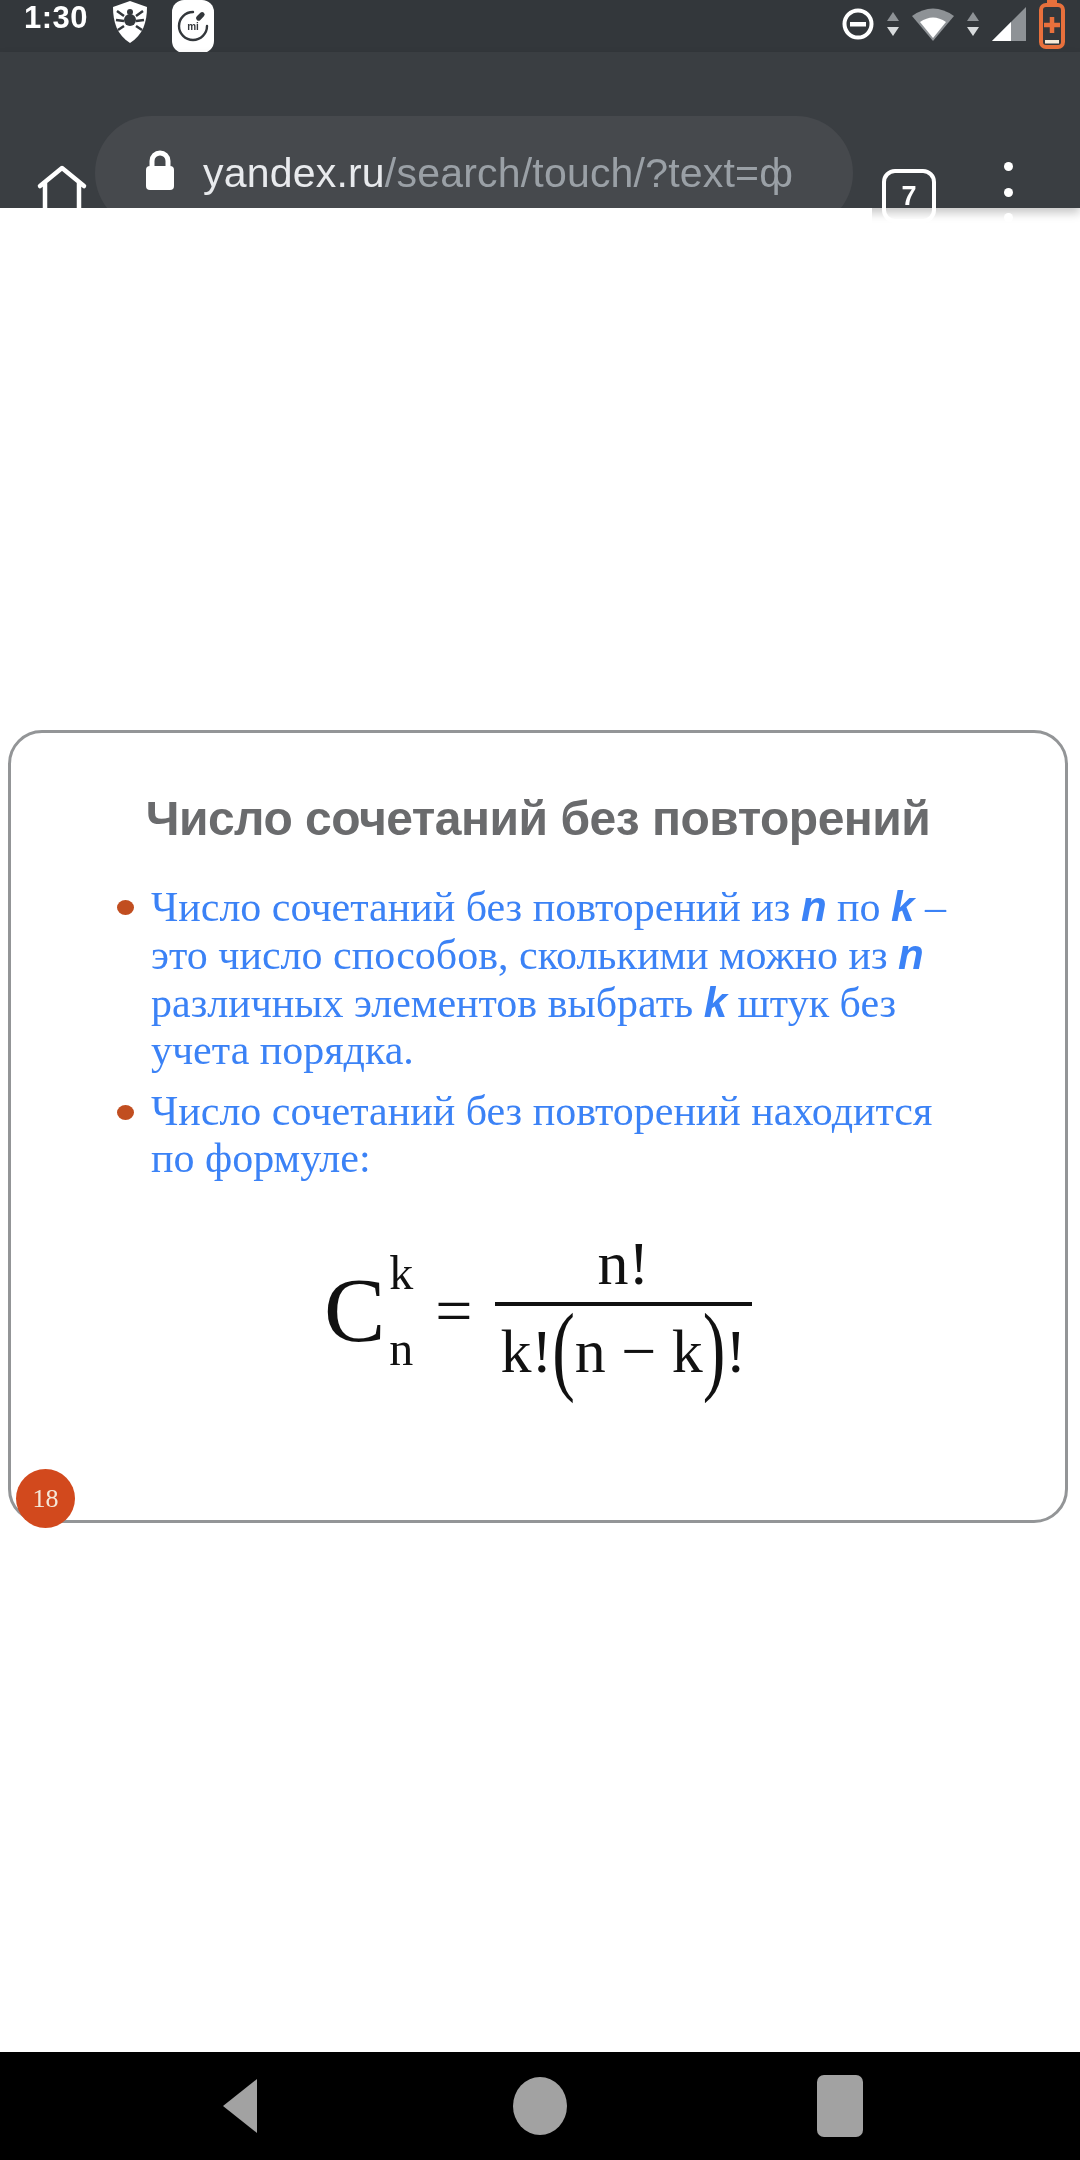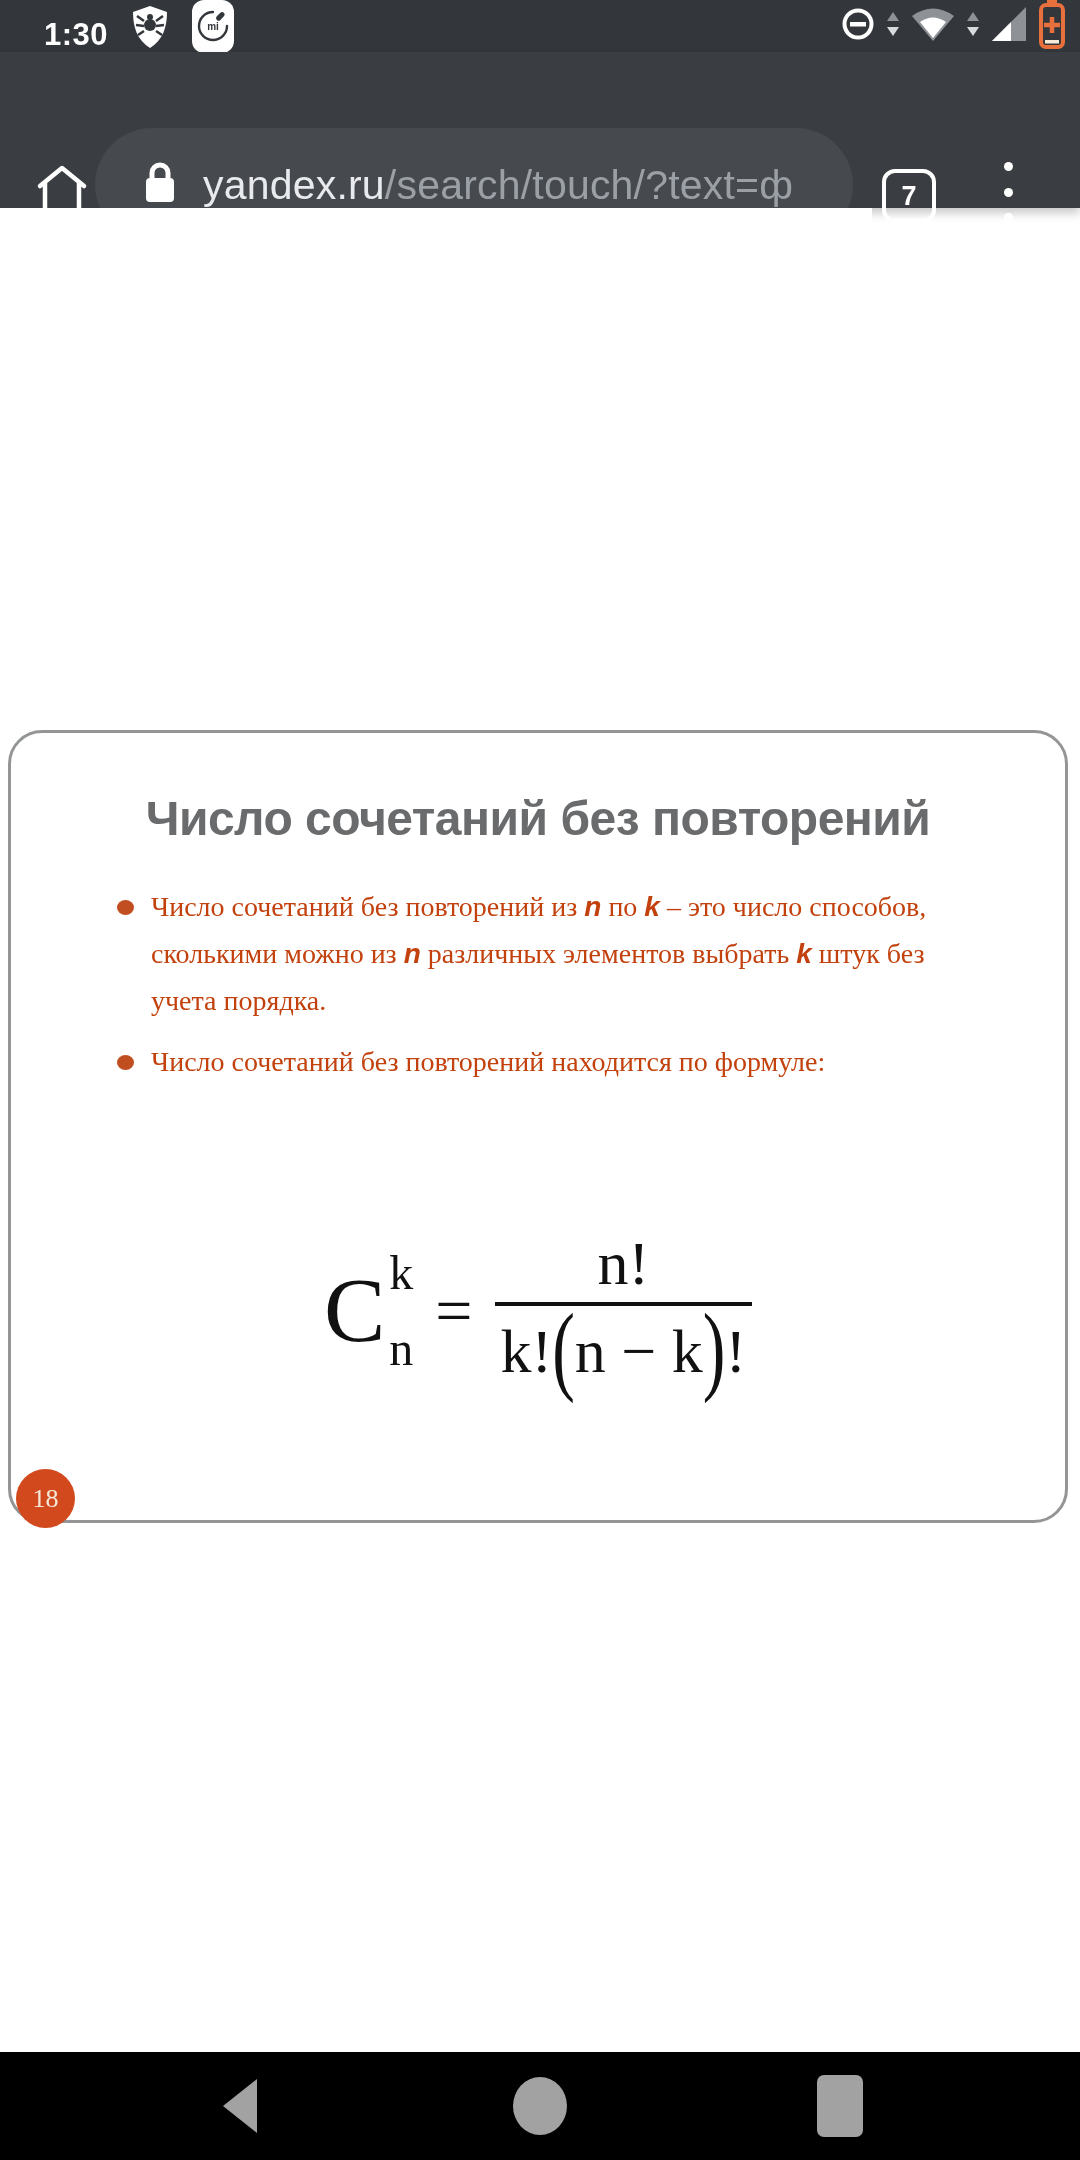--- a/index.html
+++ b/index.html
@@ -5,32 +5,32 @@
   html,body{margin:0;padding:0;}
   body{
     width:1080px;height:2160px;position:relative;background:#ffffff;
     font-family:"Liberation Sans", sans-serif;overflow:hidden;
   }
   
   .status-bar{
     position:absolute;left:0;top:0;width:1080px;height:52px;
     background:#33373b;display:flex;align-items:center;
   }
-  .sb-left{display:flex;align-items:flex-end;gap:22px;padding-left:44px;}
+  .sb-left{display:flex;align-items:flex-start;gap:22px;padding-left:24px;}
   .sb-time{color:#ffffff;font-size:31px;font-weight:700;letter-spacing:0.5px;}
   .sb-right{position:absolute;right:14px;top:0;height:52px;display:flex;align-items:center;gap:10px;}
   .mi-chip{width:42px;height:53px;background:#ffffff;border-radius:12px;display:flex;align-items:center;justify-content:center;position:relative;}
   
   .toolbar{
     position:absolute;left:0;top:52px;width:1080px;height:156px;background:#3a3e42;
     box-shadow:0 5px 9px rgba(0,0,0,0.22);
   }
   .home-btn{position:absolute;left:34px;top:108px;width:56px;height:60px;}
   .url-pill{
-    position:absolute;left:95px;top:76px;width:758px;height:114px;border-radius:57px;
+    position:absolute;left:95px;top:64px;width:758px;height:114px;border-radius:57px;
     background:#46494d;display:flex;align-items:center;overflow:hidden;
   }
   .lock{margin-left:48px;flex:0 0 auto;}
   .url-text{margin-left:26px;font-size:41px;white-space:nowrap;letter-spacing:0.2px;}
   .url-domain{color:#e8eaed;}
   .url-path{color:#9aa0a6;}
   .tab-btn{
     position:absolute;left:882px;top:117px;width:46px;height:46px;
     border:4px solid #ffffff;border-radius:13px;display:flex;align-items:center;justify-content:center;
   }
@@ -43,21 +43,21 @@
     position:absolute;left:8px;top:522px;width:1060px;height:793px;
     border:3px solid #939597;border-radius:34px;background:#ffffff;box-sizing:border-box;
   }
   .slide-title{
     position:absolute;left:0;right:0;top:58px;text-align:center;
     font-size:48px;font-weight:700;color:#6a6b6d;letter-spacing:-0.5px;
     font-family:"Liberation Sans", sans-serif;
   }
   .bullets{
     position:absolute;left:100px;top:150px;width:868px;margin:0;padding:0;list-style:none;
-    font-family:"Liberation Serif", serif;color:#c2410c;font-size:28px;line-height:47px;
+    font-family:"Liberation Serif", serif;color:#3b82f6;font-size:42px;line-height:47px;
   }
   .bullets li{position:relative;padding-left:40px;margin-bottom:14px;}
   .bullets li::before{
     content:"";position:absolute;left:6px;top:17px;width:17px;height:15px;border-radius:50%;
     background:#c14e20;
   }
   .bullets .var{font-family:"Liberation Sans", sans-serif;font-weight:700;font-style:italic;}
   
   .formula{
     position:absolute;left:0;right:0;top:498px;display:flex;align-items:center;justify-content:center;

